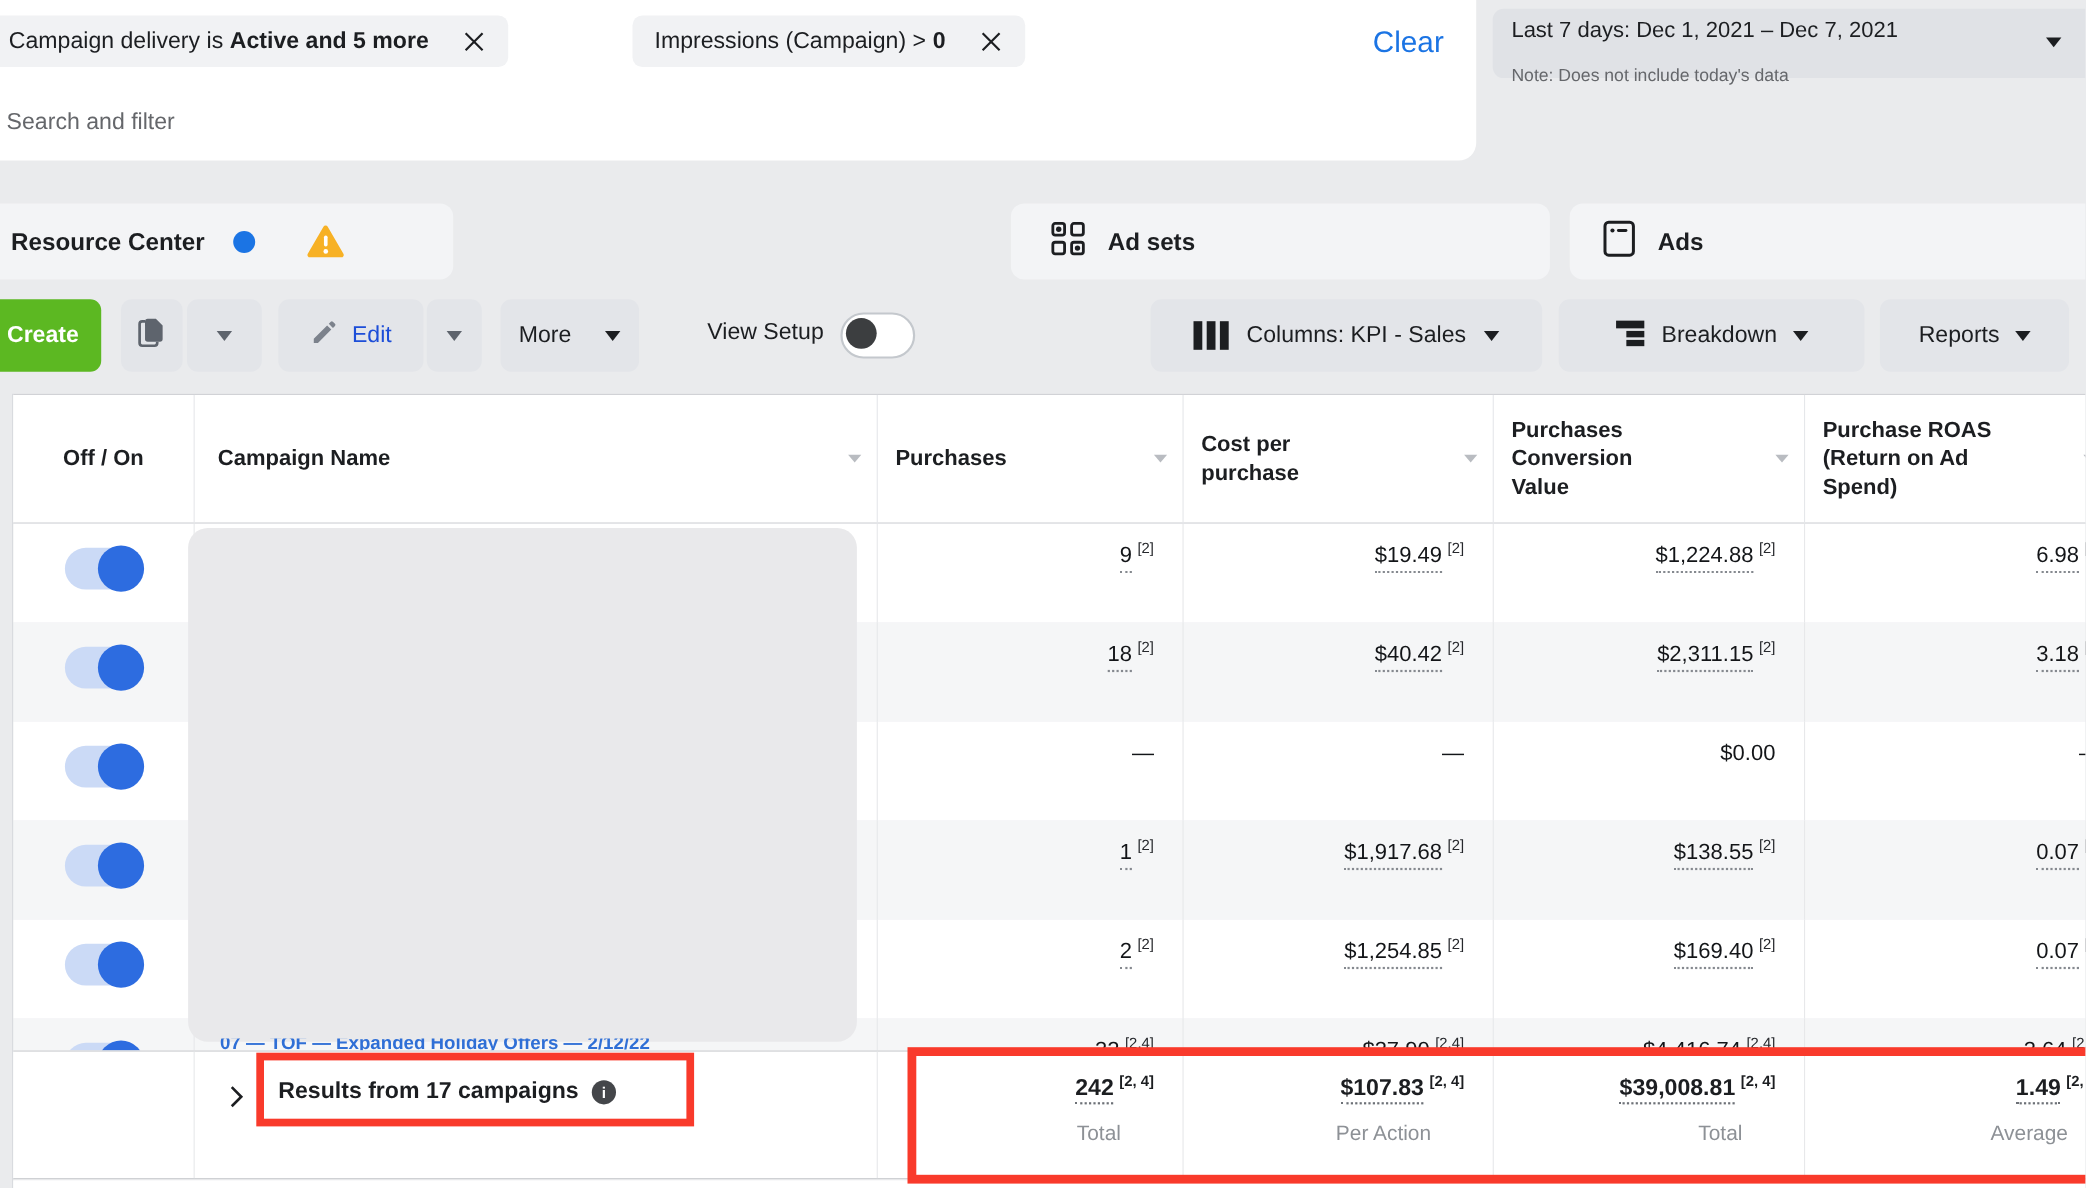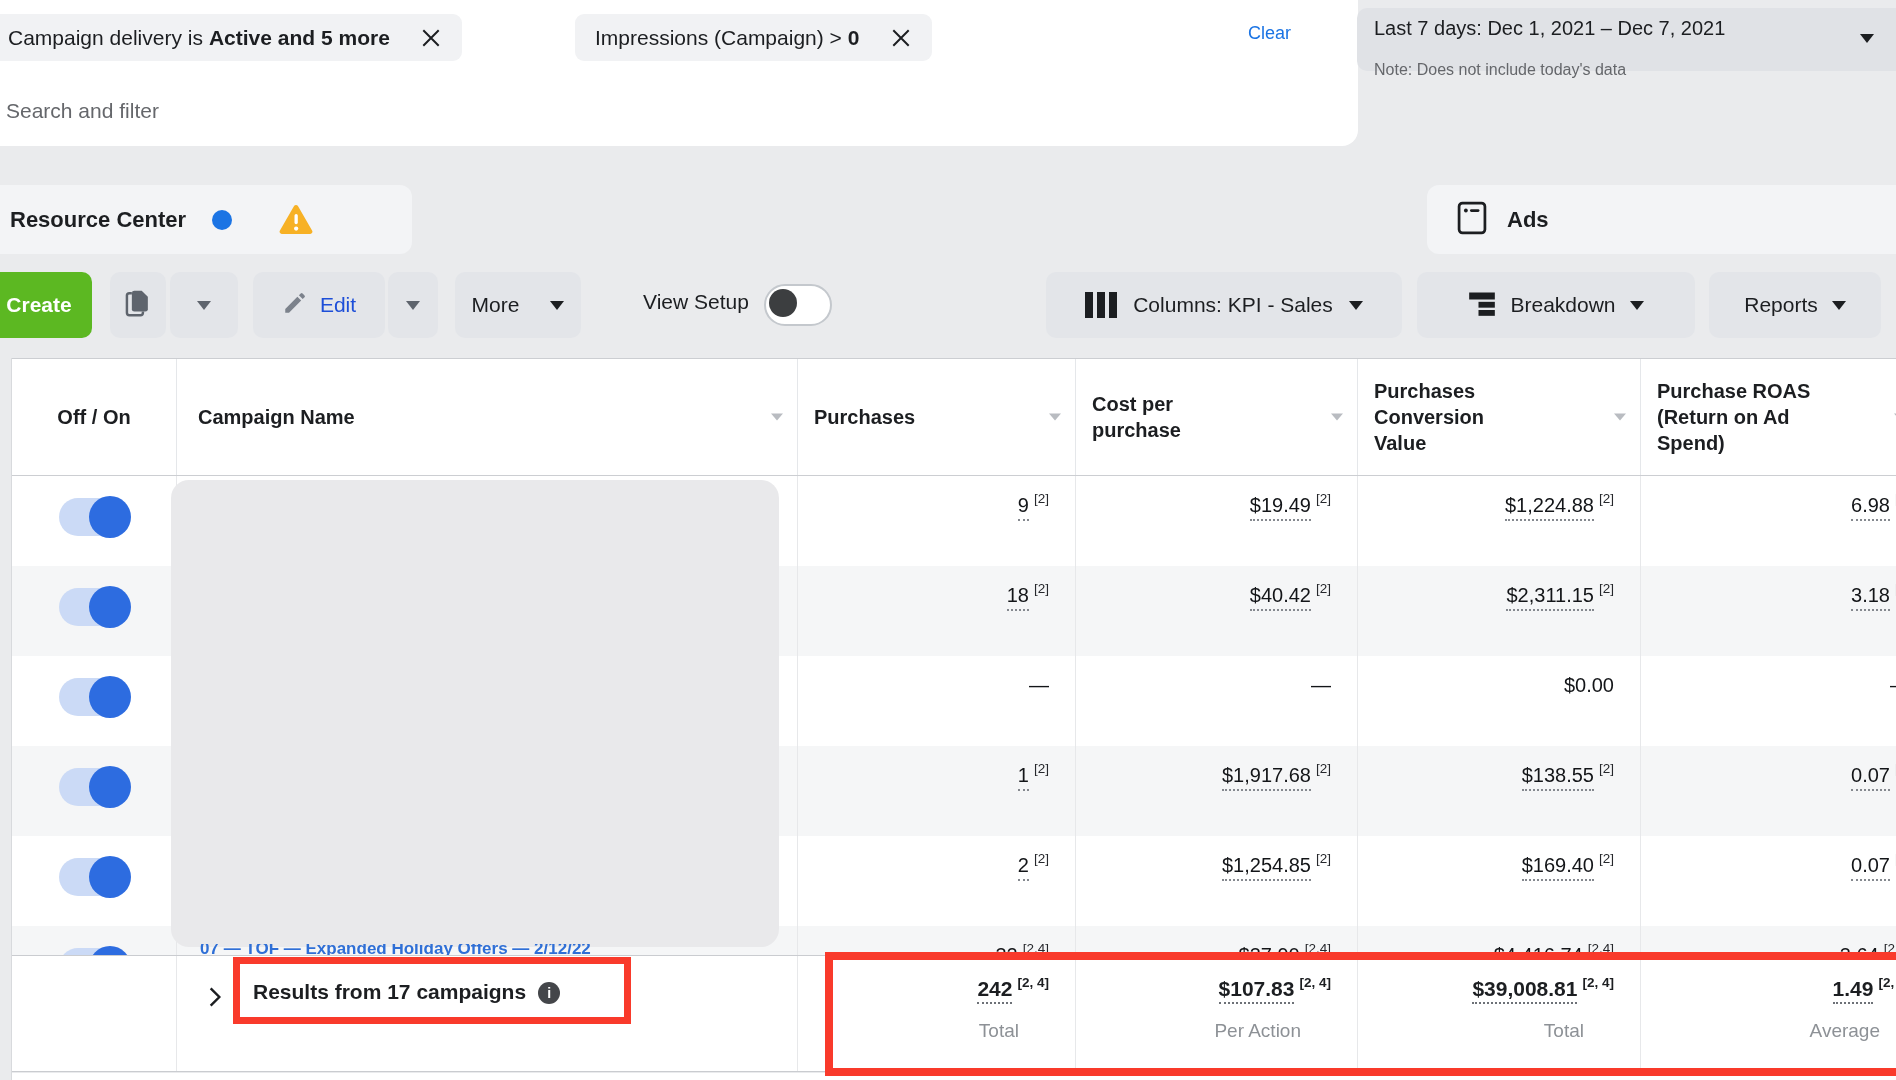--- a/index.html
+++ b/index.html
@@ -1,25 +1,25 @@
 <!DOCTYPE html>
 <html><head>
 <meta charset="utf-8">
 <style>
   html,body{margin:0;padding:0;background:#eaebed;font-family:"Liberation Sans","DejaVu Sans",sans-serif;color:#1c1e21;}
   .page{position:relative;width:1896px;height:1080px;overflow:hidden;background:#eaebed;}
 
   
-  .top-card{position:absolute;left:0;top:0;width:1342px;height:146px;background:#fff;border-radius:0 0 16px 0;padding-left:16px;}
+  .top-card{position:absolute;left:0;top:0;width:1342px;height:146px;background:#fff;border-radius:0 0 16px 0;}
   .chip{position:absolute;top:14px;height:47px;background:#f1f2f4;border-radius:9px;display:flex;align-items:center;padding:0 20px;font-size:21px;white-space:nowrap;}
   .chip .bold{font-weight:700;margin-left:6px;}
   .chip .x{margin-left:30px;display:flex;align-items:center;cursor:pointer;}
   .chip1{left:-12px;}
   .chip2{left:575px;}
-  .clear-link{position:absolute;left:1248px;top:23px;color:#1b74e4;font-size:18px;cursor:pointer;}
+  .clear-link{position:absolute;left:1248px;top:23px;color:#1b74e4;font-size:27px;cursor:pointer;}
   .search-row{position:absolute;left:6px;top:99px;color:#65676b;font-size:21px;}
 
   
   .date-chip{position:absolute;left:1357px;top:8px;width:539px;height:63px;background:#e0e2e6;border-radius:10px 0 0 10px;padding:9px 16px 0 17px;box-sizing:border-box;cursor:pointer;}
   .date-chip .line1{font-size:20px;color:#1c1e21;}
   .date-chip .line2{font-size:16px;color:#65676b;margin-top:21px;}
   .date-chip .car{position:absolute;right:22px;top:26px;}
 
   
   .tab{position:absolute;top:185px;height:69px;background:#f3f4f6;border-radius:12px;display:flex;align-items:center;box-sizing:border-box;cursor:pointer;}
@@ -140,20 +140,35 @@
   <div class="tab tab-rc">
     <span class="tab-label">Resource Center</span>
     <span class="notif-dot"></span>
     <span class="warn">
       <svg width="36" height="32" viewBox="0 0 24 21">
           <path d="M10.7 1.2 L1.2 17.6 a1.5 1.5 0 0 0 1.3 2.2 h19 a1.5 1.5 0 0 0 1.3 -2.2 L13.3 1.2 a1.5 1.5 0 0 0 -2.6 0 Z" fill="#f7b125"></path>
           <rect x="11" y="6.5" width="2.2" height="6.8" rx="1.1" fill="#fff"></rect>
           <circle cx="12.1" cy="16.2" r="1.4" fill="#fff"></circle>
         </svg>
     </span>
+  </div>
+  <div class="tab tab-adsets">
+    <span>
+      <svg width="32" height="32" viewBox="0 0 30 30">
+          <g fill="none" stroke="#1c1e21" stroke-width="2.4">
+            <rect x="2" y="2" width="10" height="10" rx="2"></rect>
+            <rect x="18" y="2" width="10" height="10" rx="2"></rect>
+            <rect x="2" y="18" width="10" height="10" rx="2"></rect>
+            <rect x="18" y="18" width="10" height="10" rx="2"></rect>
+          </g>
+          <circle cx="7" cy="7" r="2.3" fill="#1c1e21"></circle>
+          <circle cx="23" cy="23" r="2.3" fill="#1c1e21"></circle>
+        </svg>
+    </span>
+    <span class="tab-label">Ad sets</span>
   </div>
   <div class="tab tab-ads">
     <span>
       <svg width="30" height="34" viewBox="0 0 22 25">
           <rect x="1.5" y="1.5" width="19" height="22" rx="2.5" fill="none" stroke="#1c1e21" stroke-width="2"></rect>
           <circle cx="6.5" cy="7" r="1.4" fill="#1c1e21"></circle>
           <rect x="9.5" y="6" width="7" height="2" rx="1" fill="#1c1e21"></rect>
         </svg>
     </span>
     <span class="tab-label">Ads</span>

